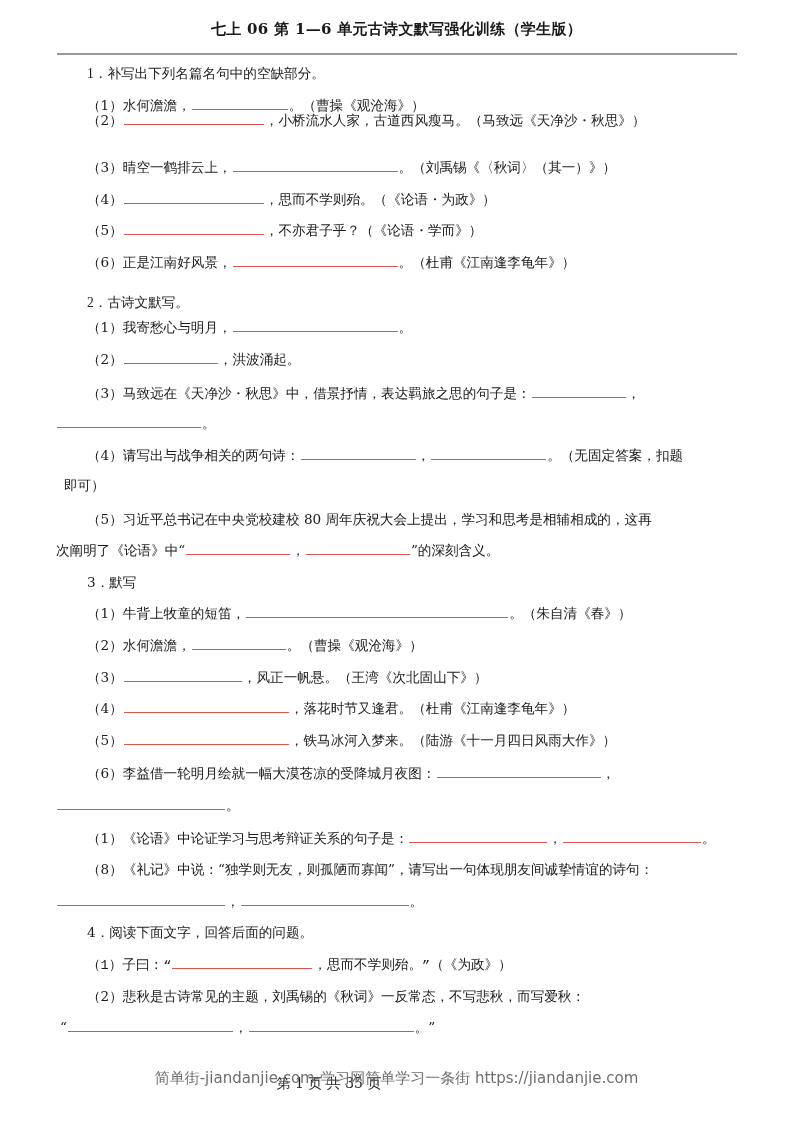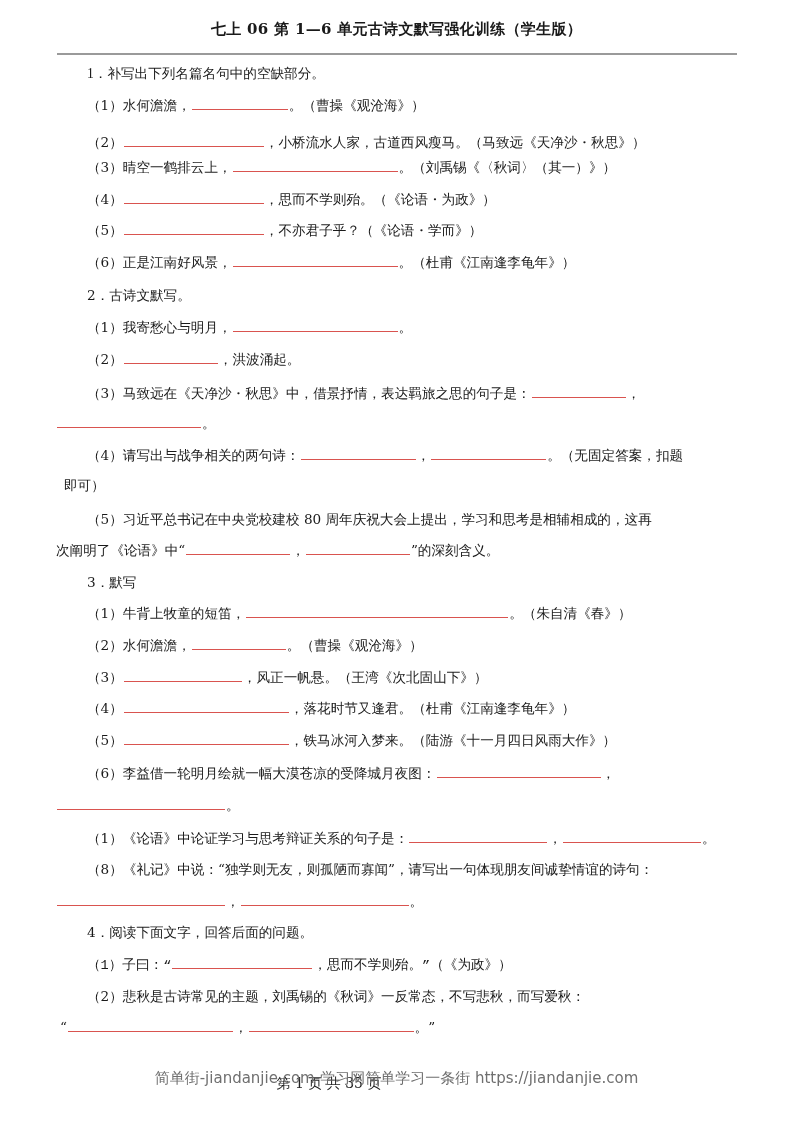--- a/index.html
+++ b/index.html
@@ -35,37 +35,37 @@
 <body>
 
 <div class="page-title">七上 06 第 1—6 单元古诗文默写强化训练（学生版）</div>
 <div class="header-rule"></div>
 
 <div class="line" style="left:87px;top:64px;font-family:Liberation Serif, serif;">1．补写出下列名篇名句中的空缺部分。</div>
 
 <div class="line" style="left:87px;top:95px;">
   <span>（1）水何澹澹，</span><span class="blank" style="width:96px"></span><span>。（曹操《观沧海》）</span>
 </div>
-<div class="line" style="left:87px;top:132px;text-align:center;">
+<div class="line" style="left:87px;top:110px;text-align:center;">
   <span>（2）</span><span class="blank" style="width:140px"></span><span>，小桥流水人家，古道西风瘦马。（马致远《天净沙・秋思》）</span>
 </div>
 <div class="line" style="left:87px;top:157px;">
   <span>（3）晴空一鹤排云上，</span><span class="blank" style="width:165px"></span><span>。（刘禹锡《〈秋词〉（其一）》）</span>
 </div>
 <div class="line" style="left:87px;top:189px;">
   <span>（4）</span><span class="blank" style="width:140px"></span><span>，思而不学则殆。（《论语・为政》）</span>
 </div>
 <div class="line" style="left:87px;top:220px;">
   <span>（5）</span><span class="blank" style="width:140px"></span><span>，不亦君子乎？（《论语・学而》）</span>
 </div>
 <div class="line" style="left:87px;top:252px;">
   <span>（6）正是江南好风景，</span><span class="blank" style="width:165px"></span><span>。（杜甫《江南逢李龟年》）</span>
 </div>
 
-<div class="line" style="left:87px;top:285px;">2．古诗文默写。</div>
+<div class="line" style="left:87px;top:293px;font-family:Liberation Serif, serif;">2．古诗文默写。</div>
 
 <div class="line" style="left:87px;top:317px;">
   <span>（1）我寄愁心与明月，</span><span class="blank" style="width:165px"></span><span>。</span>
 </div>
 <div class="line" style="left:87px;top:349px;">
   <span>（2）</span><span class="blank" style="width:94px"></span><span>，洪波涌起。</span>
 </div>
 <div class="line" style="left:87px;top:383px;">
   <span>（3）马致远在《天净沙・秋思》中，借景抒情，表达羁旅之思的句子是：</span><span class="blank" style="width:94px"></span><span>，</span>
 </div>

